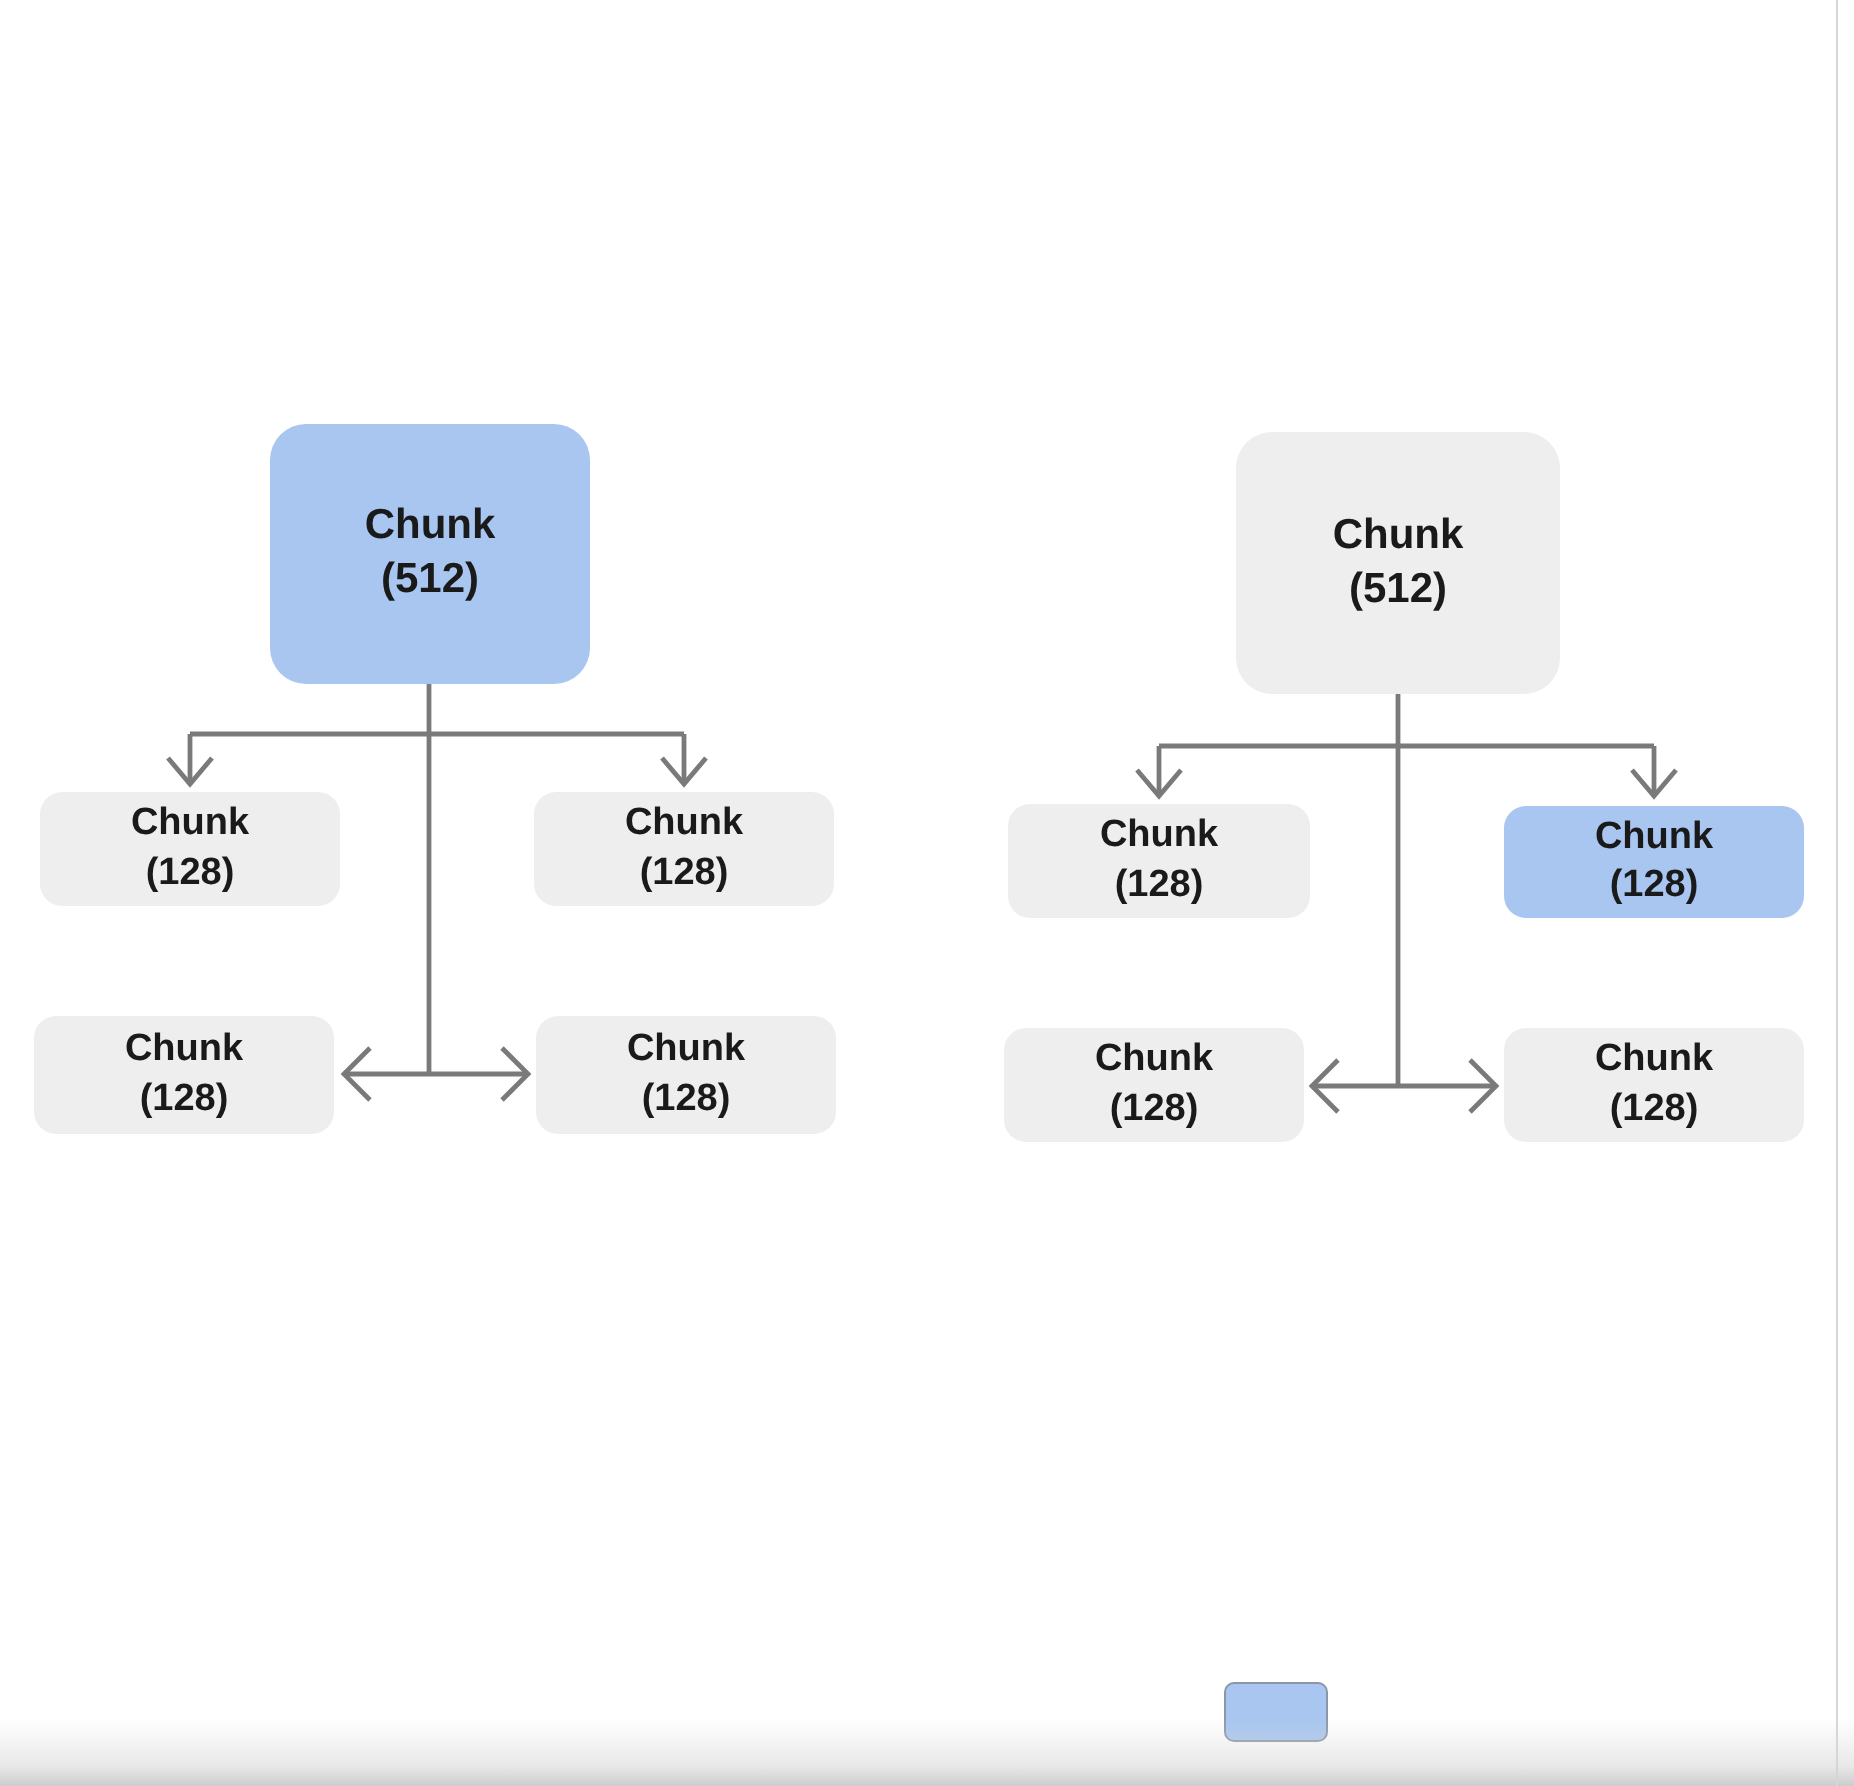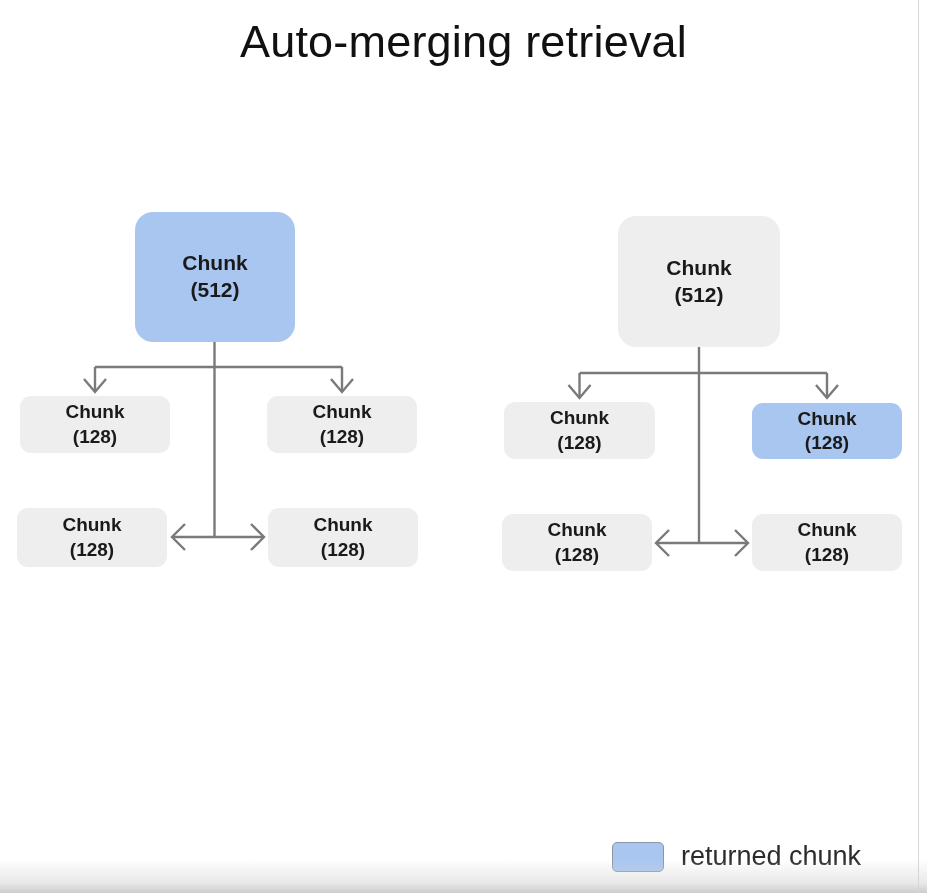--- a/index.html
+++ b/index.html
@@ -102,21 +102,20 @@
     font-size: 27px;
     color: #2b2b2b;
     white-space: nowrap;
   }
 </style>
 </head>
 <body>
 
 <div class="slide">
 
-  <div class="page-title">Auto-merging retrieval</div>
 
   <svg class="edges" viewBox="0 0 927 893" xmlns="http://www.w3.org/2000/svg">
     <g stroke="#7a7a7a" stroke-width="2.4" fill="none" stroke-linecap="butt" stroke-linejoin="miter">
 
       <path d="M 214.5 342 L 214.5 537"></path>
 
       <path d="M 95 367 L 342 367"></path>
 
       <path d="M 95 367 L 95 392"></path>
 
@@ -197,19 +196,18 @@
     <span class="node-size">(128)</span>
   </div>
 
   <div class="node node-leaf fill-grey" style="left:752px; top:514px; width:150px; height:57px;">
     <span class="node-label">Chunk</span>
     <span class="node-size">(128)</span>
   </div>
 
   <div class="legend">
     <div class="legend-swatch"></div>
-    <div class="legend-label">returned chunk</div>
   </div>
 
   <div class="bottom-band"></div>
   <div class="slide-edge-right"></div>
 
 </div>
 
 </body></html>

